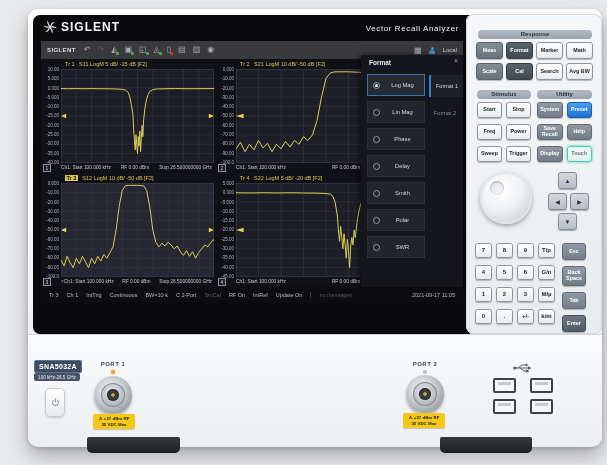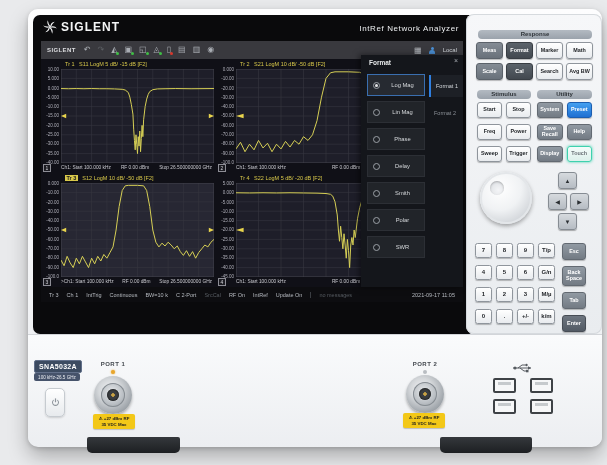--- a/index.html
+++ b/index.html
@@ -175,21 +175,21 @@
               <g transform="rotate(240 12 12)">
                   <path d="M12 12 Q13 4 20 3 Q15 7 13.5 12 Z"></path>
                 </g>
               <g transform="rotate(300 12 12)">
                   <path d="M12 12 Q13 4 20 3 Q15 7 13.5 12 Z"></path>
                 </g>
             </g>
           </svg>
           <span class="word">SIGLENT</span>
         </div>
-        <div class="vna-title">IntRef Network Analyzer</div>
+        <div class="vna-title">Vector Recall Analyzer</div>
       </div>
 
       <div class="screen">
 
         <div class="toolbar">
           <span class="tb-brand">SIGLENT</span>
           <span class="tb-icons" id="tb-icons">
               <span class="tb-ic">↶</span>
               <span class="tb-ic dis">↷</span>
               <span class="tb-ic">◭<span class="dot green"></span></span>

